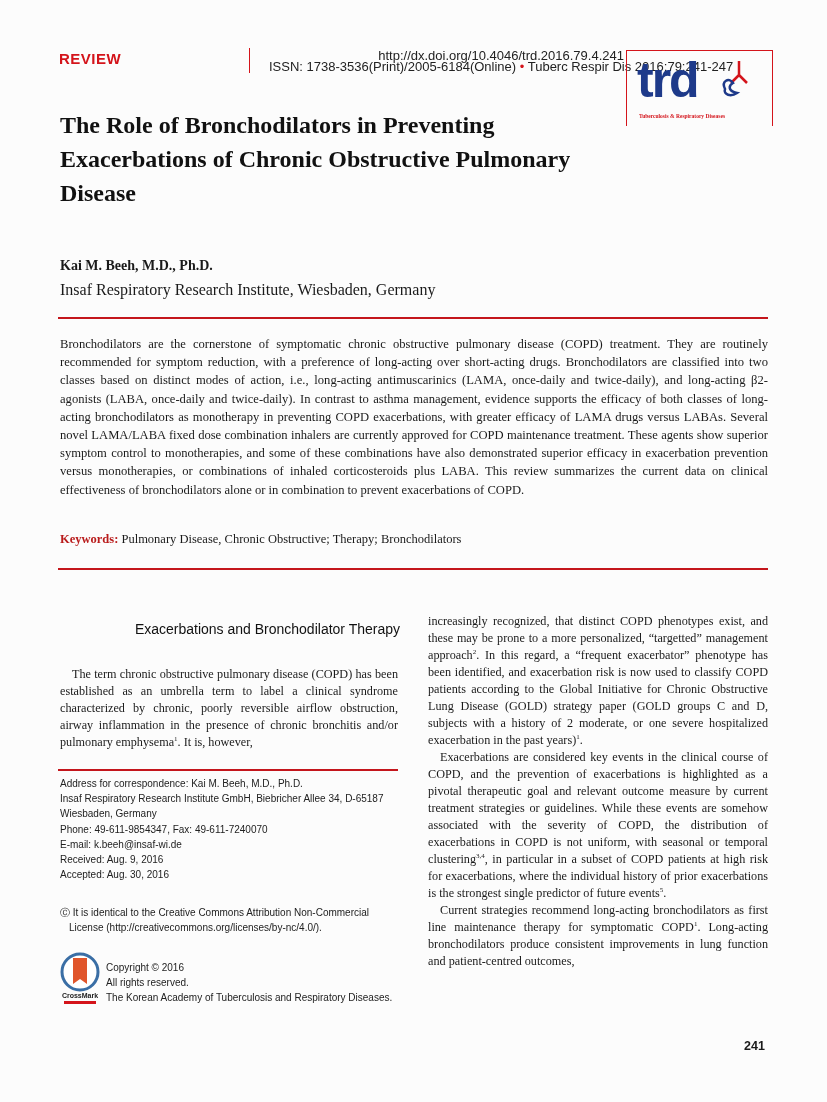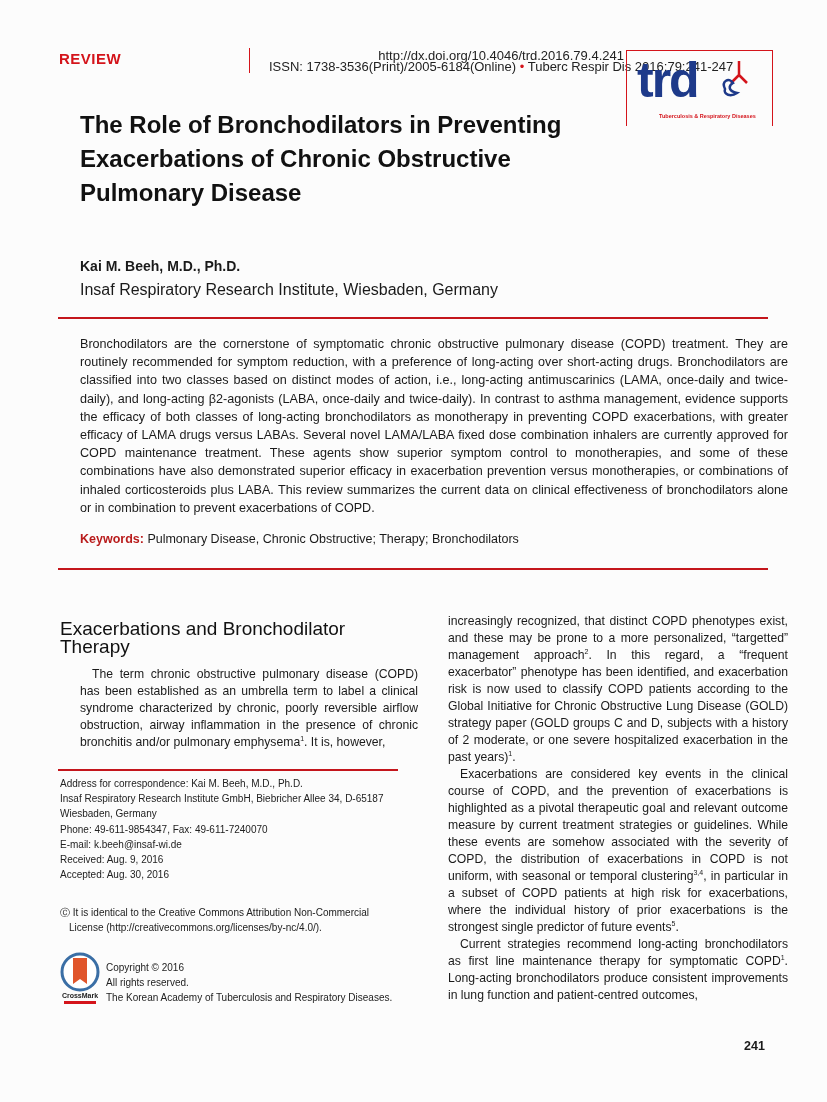--- a/index.html
+++ b/index.html
@@ -1,19 +1,19 @@
 <!DOCTYPE html>
 <html><head>
 <meta charset="utf-8">
 <style>
   html, body { margin: 0; padding: 0; background: #fcfcfc; }
   body { width: 827px; height: 1102px; position: relative; overflow: hidden; color: #1a1a1a; }
   .abs { position: absolute; }
   .sans { font-family: "Liberation Sans", "DejaVu Sans", sans-serif; }
-  .serif { font-family: Liberation Sans, sans-serif; margin-left: 20px; }
+  .serif { font-family: Liberation Serif, serif; }
 
   #review { left: 59px; top: 50px; color: #d4141b; font-weight: bold; font-size: 15px; letter-spacing: 0.5px; text-align: center; }
   #vbar { left: 249px; top: 48px; width: 1px; height: 25px; background: #d4141b; }
   #doi { left: 269px; top: 50px; font-size: 13px; line-height: 11px; color: #222; text-align: center; }
   #doi .dot { color: #d4141b; }
 
   #logo { left: 626px; top: 50px; width: 145px; height: 75px; border-left: 1px solid #d4141b; border-top: 1px solid #d4141b; border-right: 1px solid #d4141b; }
   #logo-trd { left: 10px; top: 2px; font-family: Liberation Sans, sans-serif; font-weight: bold; font-size: 50px; line-height: 54px; color: #1e3a8a; letter-spacing: -2px; }
   #logo-sub { left: 12px; top: 62px; font-size: 5.5px; color: #d4141b; font-weight: bold; white-space: nowrap; }
   #logo-mark { left: 92px; top: 8px; }
@@ -25,21 +25,21 @@
 
   .redline { height: 2px; background: #c4161c; }
   #line1 { left: 58px; top: 317px; width: 710px; }
   #line2 { left: 58px; top: 568px; width: 710px; }
   #line3 { left: 58px; top: 769px; width: 340px; height: 1.5px; }
 
   #abstract { left: 60px; top: 335px; width: 708px; font-size: 12.6px; line-height: 18.2px; text-align: justify; }
   #keywords { left: 60px; top: 532px; font-size: 12.5px; }
   #keywords .kwlabel { color: #b91c1c; font-weight: bold; }
 
-  #sec-head { left: 60px; top: 620px; width: 340px; text-align: left; font-size: 19px; line-height: 18px; color: #111; }
+  #sec-head { left: 60px; top: 620px; width: 340px; text-align: right; font-size: 14px; line-height: 18px; color: #111; }
   #col1 { left: 60px; top: 666px; width: 338px; font-size: 12.2px; line-height: 17px; text-align: justify; text-indent: 12px; }
   #col2 { left: 428px; top: 613px; width: 340px; font-size: 12.2px; line-height: 17px; text-align: justify; }
   #col2 p { margin: 0; text-indent: 12px; }
   #col2 p.first { text-indent: 0; }
   sup { font-size: 7px; line-height: 0; }
 
   #corr { left: 60px; top: 776px; font-size: 10px; line-height: 15.2px; color: #222; }
   #license { left: 60px; top: 905px; width: 340px; font-size: 10px; line-height: 15.2px; color: #222; }
   #license .lic-2 { padding-left: 9px; display: block; }
   #crossmark { left: 58px; top: 952px; width: 44px; height: 54px; }

